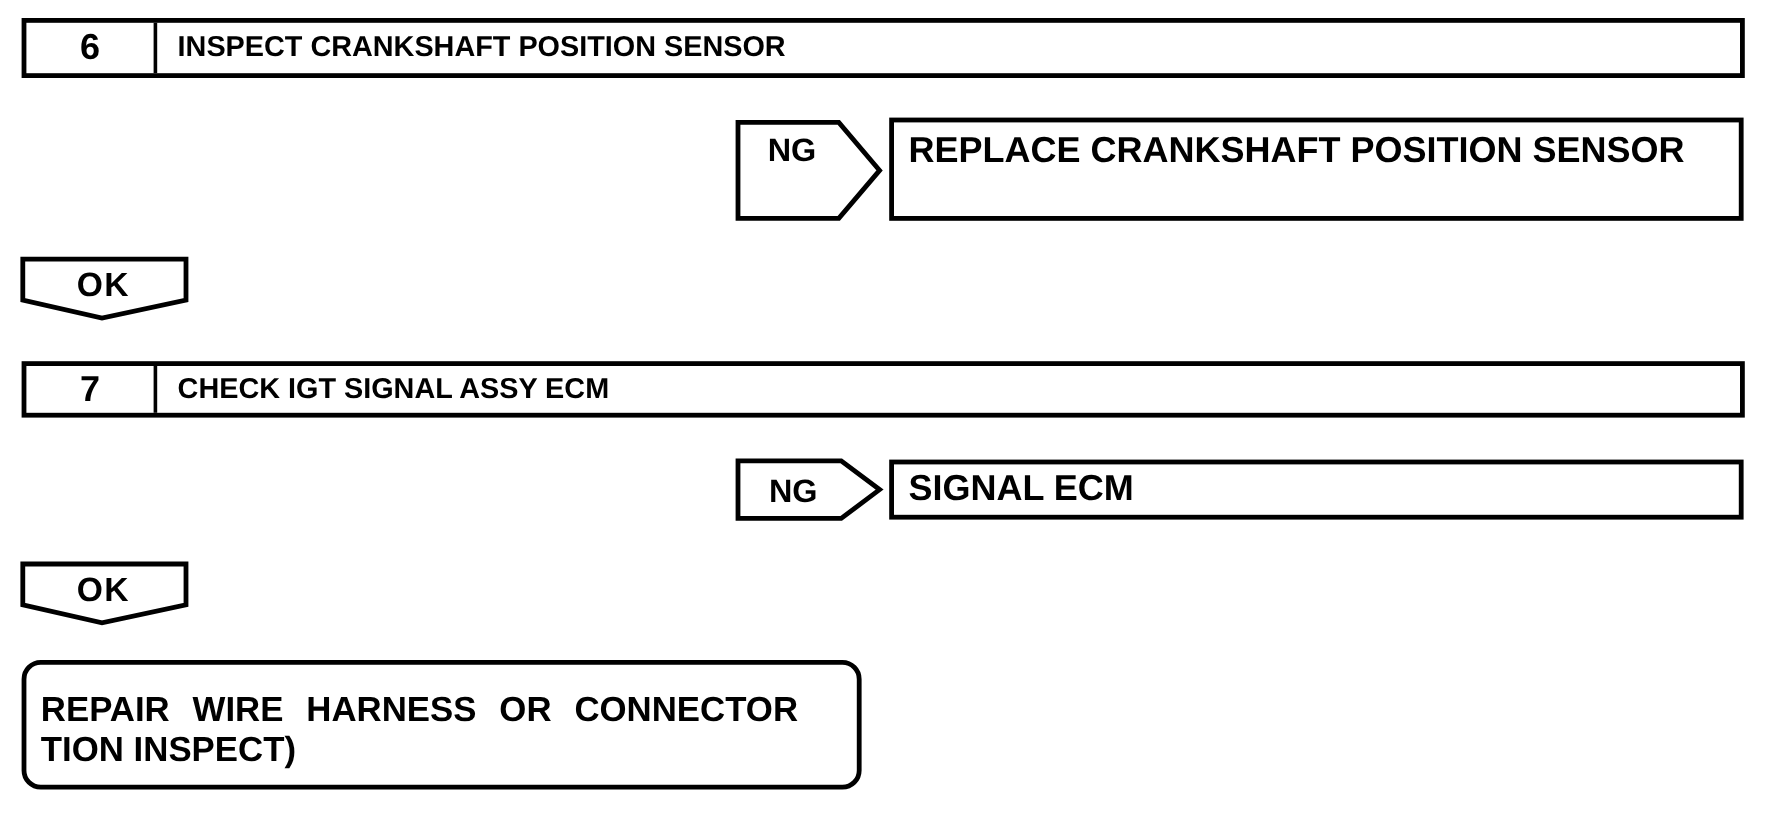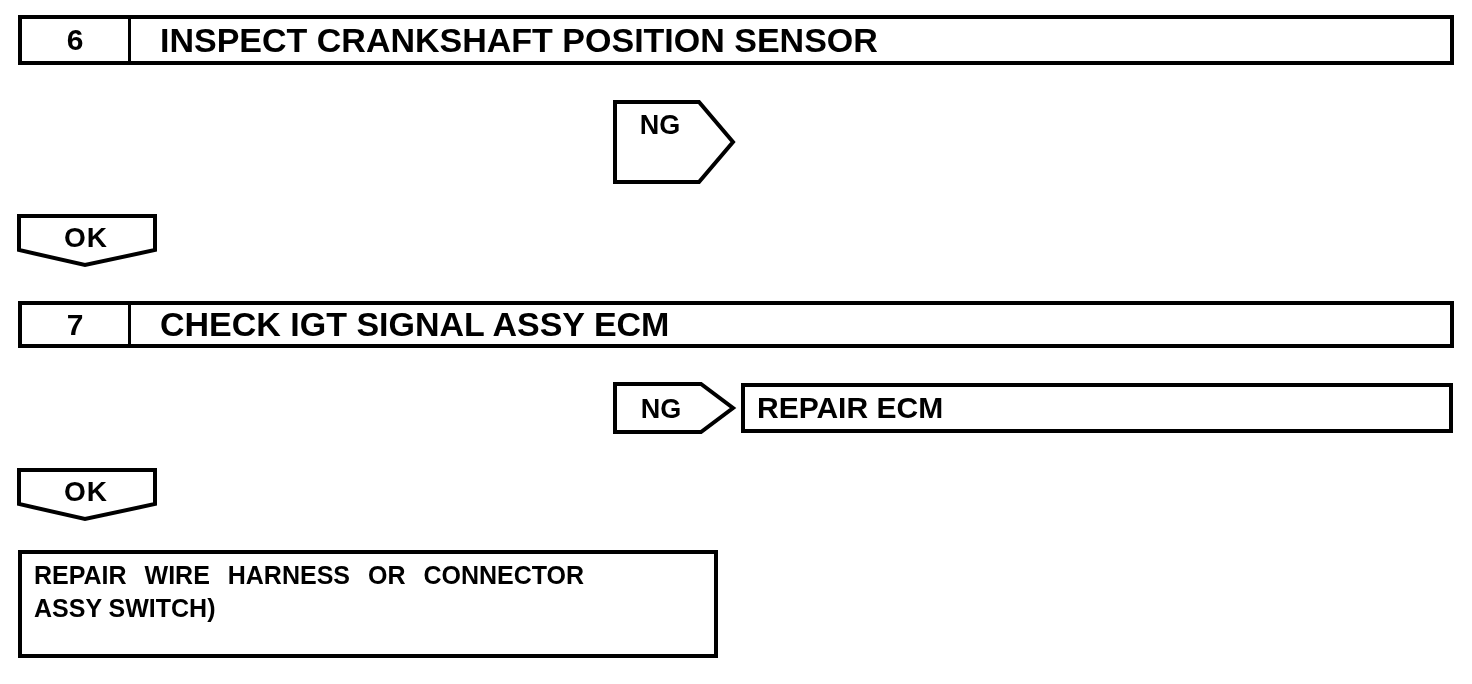--- a/index.html
+++ b/index.html
@@ -34,39 +34,40 @@
     display: flex;
     align-items: center;
     justify-content: center;
     font-size: 30px;
     font-weight: bold;
   }
   .step-title {
     flex: 1;
     display: flex;
     align-items: center;
-    padding-left: 29px;
-    font-size: 34px;
+    padding-left: 17px;
+    font-size: 24px;
     font-weight: bold;
     white-space: nowrap;
   }
   
   .action-box { font-size: 30px; font-weight: bold; }
   .action-box .action-text {
     padding: 7px 12px 0 12px;
     white-space: nowrap;
   }
   .action-box.v-center { display: flex; align-items: center; }
   .action-box.v-center .action-text { padding-top: 0; }
   
   .final-box {
-    padding: 5px 12px;
-    font-size: 25px;
+    padding: 22px 12px;
+    font-size: 29px;
     font-weight: bold;
     line-height: 33px;
+    border-radius: 16px;
   }
   .final-box .f-line { white-space: nowrap; }
   .final-box .f-line.justified { word-spacing: 11px; }
   
   svg { display: block; overflow: visible; }
   svg polygon {
     fill: var(--bg);
     stroke: var(--line);
     stroke-width: 4;
     stroke-linejoin: miter;
@@ -89,45 +90,48 @@
       <span>6</span>
     </div>
     <div class="step-title">INSPECT CRANKSHAFT POSITION SENSOR</div>
   </div>
 
   <svg class="abs" style="left:613px; top:100px;" width="124" height="84" viewBox="0 0 124 84">
     <polygon points="2,2 86,2 120,42 86,82 2,82"></polygon>
     <text x="47" y="34" text-anchor="middle" class="ng-text">NG</text>
   </svg>
 
+  <div class="box action-box" style="left:741px; top:98px; width:712px; height:86px;">
+    <div class="action-text">REPLACE CRANKSHAFT POSITION SENSOR</div>
+  </div>
 
   <svg class="abs" style="left:16px; top:213px;" width="142" height="56" viewBox="0 0 142 56">
     <polygon points="3,3 139,3 139,37 69,52 3,37"></polygon>
     <text x="70" y="34" text-anchor="middle" class="ok-text">OK</text>
   </svg>
 
   <div class="box step-header" style="left:18px; top:301px; width:1436px; height:47px;">
     <div class="num-cell">
       <span>7</span>
     </div>
     <div class="step-title">CHECK IGT SIGNAL ASSY ECM</div>
   </div>
 
   <svg class="abs" style="left:613px; top:382px;" width="124" height="52" viewBox="0 0 124 52">
     <polygon points="2,2 88,2 120,26 88,50 2,50"></polygon>
     <text x="48" y="36" text-anchor="middle" class="ng-text">NG</text>
   </svg>
 
   <div class="box action-box v-center" style="left:741px; top:383px; width:712px; height:50px;">
-    <div class="action-text">REPAIR ECM</div>
+    <div class="action-text">SIGNAL ECM</div>
   </div>
 
   <svg class="abs" style="left:16px; top:467px;" width="142" height="56" viewBox="0 0 142 56">
     <polygon points="3,3 139,3 139,37 69,52 3,37"></polygon>
     <text x="70" y="34" text-anchor="middle" class="ok-text">OK</text>
   </svg>
 
   <div class="box final-box" style="left:18px; top:550px; width:700px; height:108px;">
     <div class="f-line justified">REPAIR WIRE HARNESS OR CONNECTOR</div>
-    <div class="f-line">ASSY SWITCH)</div>
+    <div class="f-line">TION INSPECT)</div>
   </div>
 
 </div>
 
 </body></html>

